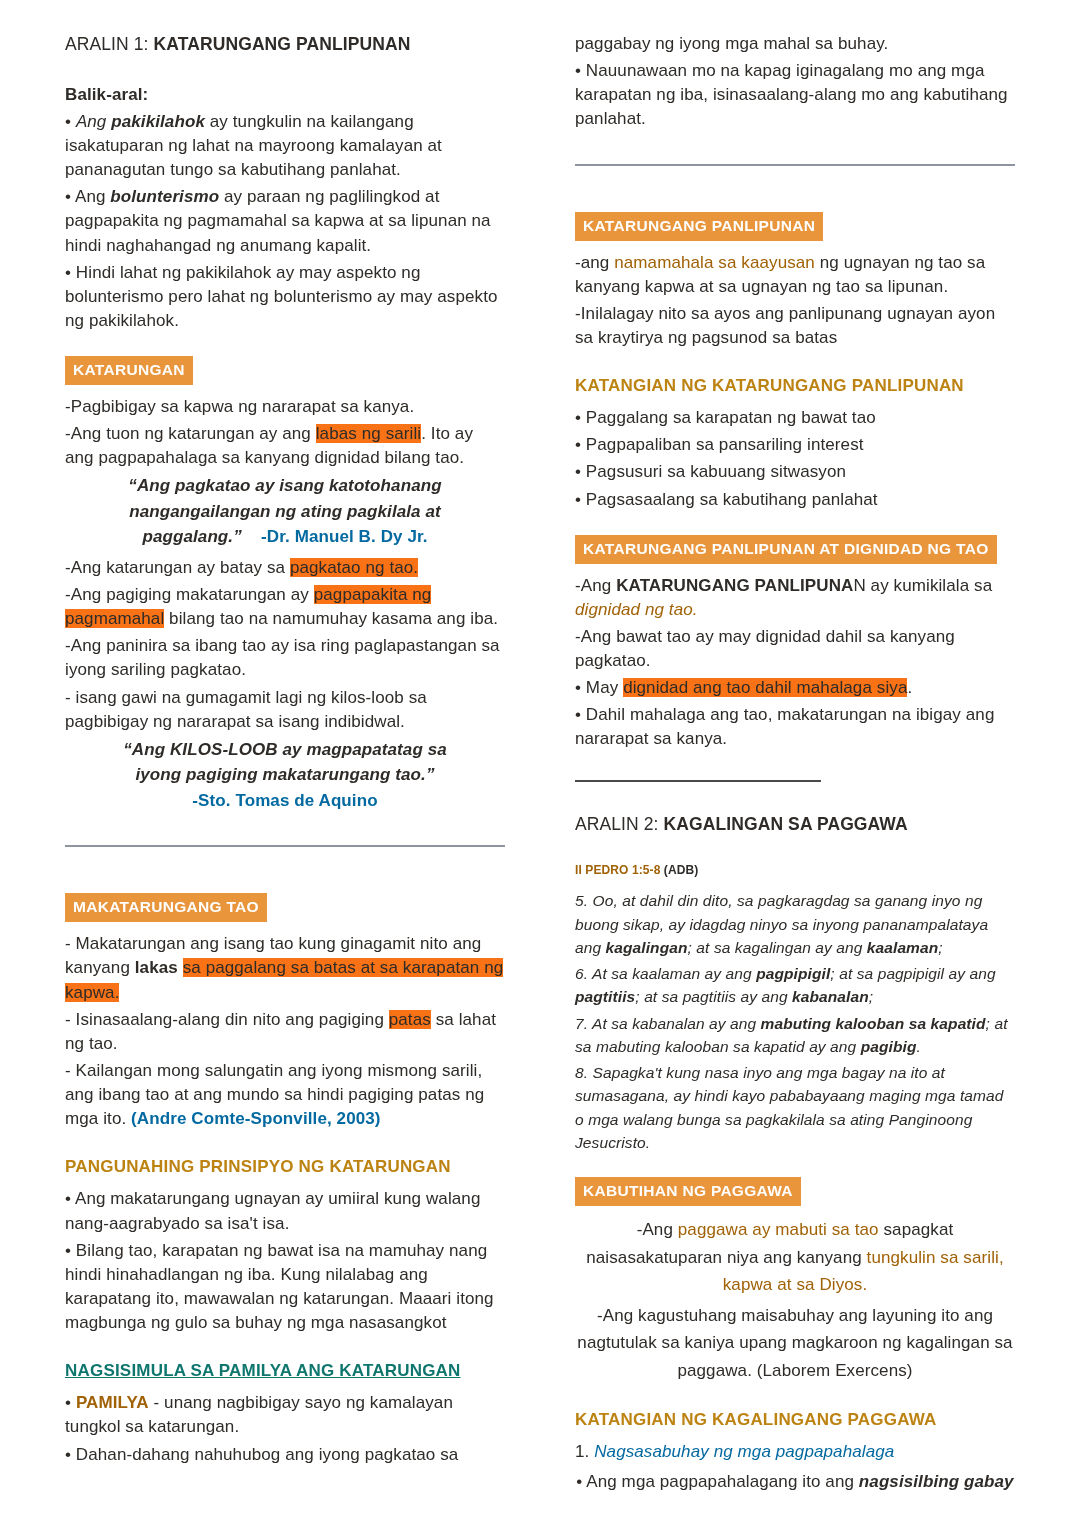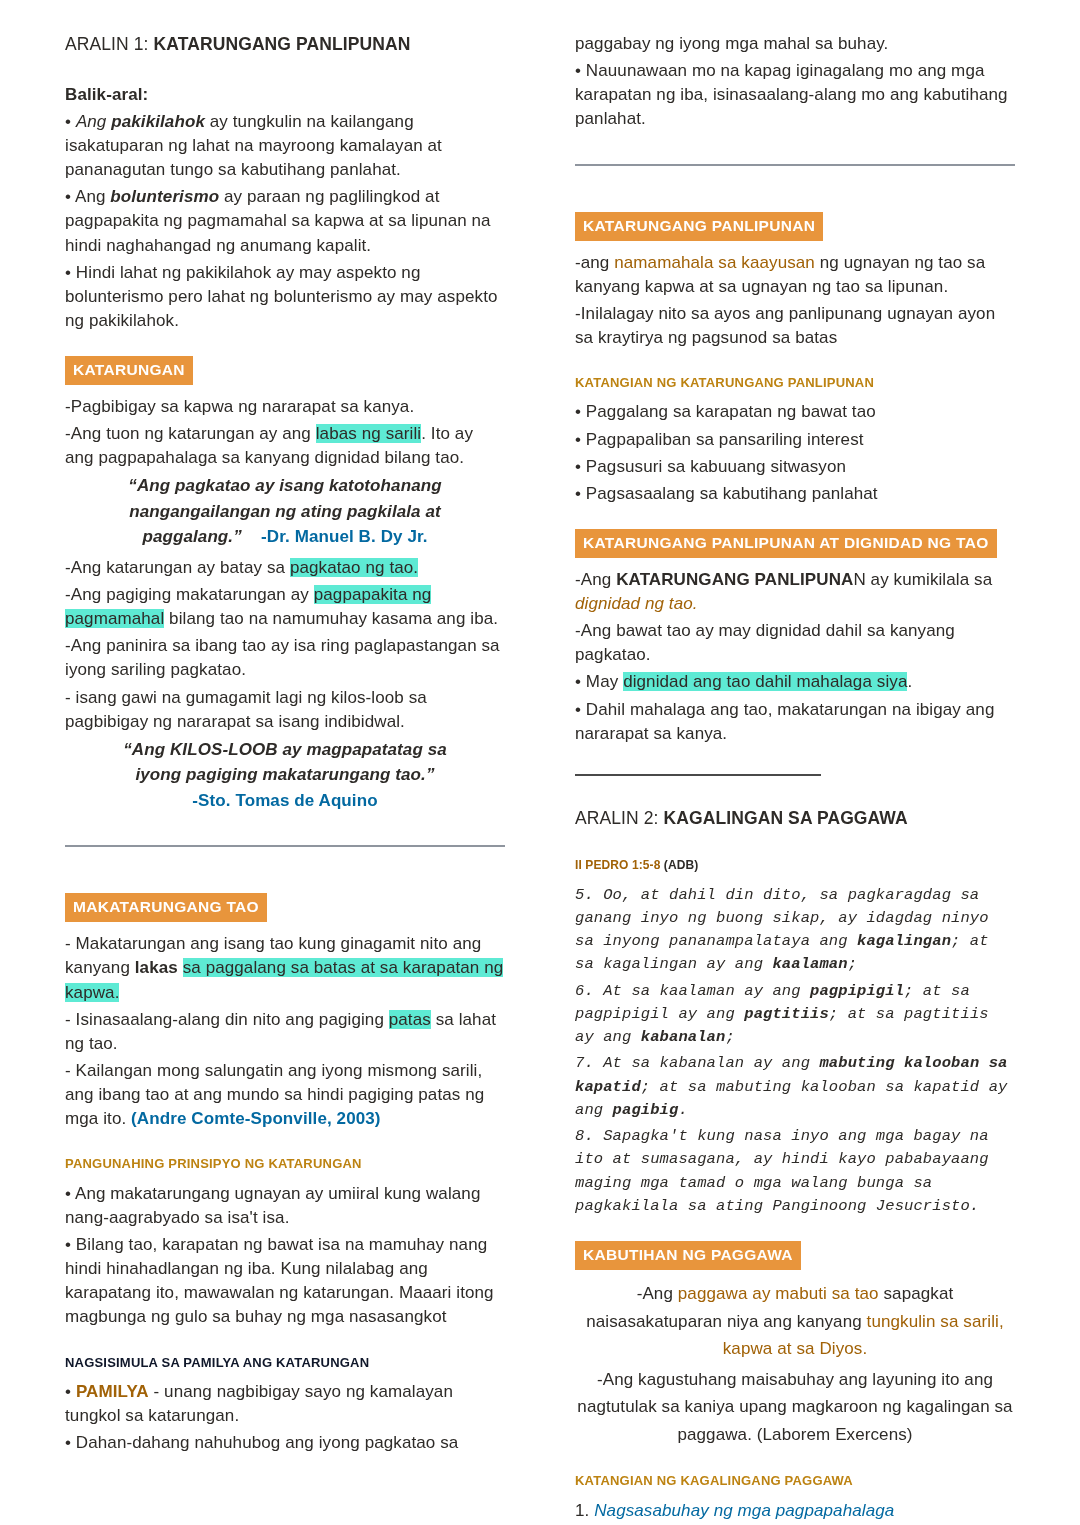--- a/index.html
+++ b/index.html
@@ -46,51 +46,50 @@
     background: #E8953C;
     color: #ffffff;
     font-weight: 700;
     font-size: 15.5px;
     letter-spacing: 0.3px;
     padding: 3px 8px 4px 8px;
     margin: 20px 0 10px 0;
   }
   .heading {
     font-weight: 700;
-    font-size: 13px;
+    font-size: 17px;
     letter-spacing: 0.2px;
     margin: 24px 0 8px 0;
   }
   .heading.gold   { color: #BD8312; }
-  .heading.orange { color: #0f172a; }
+  .heading.orange { color: #0f766e; text-decoration: underline; }
   .divider {
     border: none;
     border-top: 2px solid #8F959E;
     margin: 32px 0 26px 0;
     width: 100%;
   }
   .divider.short {
     width: 56%;
     border-top-color: #4a4a4a;
     margin: 28px 0 30px 0;
   }
   .scripture {
     font-size: 15.5px;
     line-height: 1.5;
-    font-family: Liberation Mono, monospace;
   }
   .verse-heading {
     font-size: 12px;
     margin: 0 0 10px 0;
   }
   .loose { line-height: 1.62; text-align: center; }
   .s-b   { font-weight: 700; }
   .s-i   { font-style: italic; }
   .s-u   { }
-  .s-hl  { background: #5eead4; }
+  .s-hl  { background: #f97316; }
   .s-red { color: #a16207; }
   .s-gold{ color: #0369a1; }
 </style>
 </head>
 <body>
 
 <div class="page">
   <div class="column"><p class="title"><span>ARALIN 1: </span><span class="s-b">KATARUNGANG PANLIPUNAN</span></p><p class="para"><span class="s-b">Balik-aral:</span></p><p class="para"><span>• </span><span class="s-i">Ang </span><span class="s-b s-i">pakikilahok</span><span> ay tungkulin na kailangang isakatuparan ng lahat na mayroong kamalayan at pananagutan tungo sa kabutihang panlahat.</span></p><p class="para"><span>• Ang </span><span class="s-b s-i">bolunterismo</span><span> ay paraan ng paglilingkod at pagpapakita ng pagmamahal sa kapwa at sa lipunan na hindi naghahangad ng anumang kapalit.</span></p><p class="para"><span>• Hindi lahat ng pakikilahok ay may aspekto ng bolunterismo pero lahat ng bolunterismo ay may aspekto ng pakikilahok.</span></p><div class="box-heading">KATARUNGAN</div><p class="para"><span>-Pagbibigay sa kapwa ng nararapat sa kanya.</span></p><p class="para"><span>-Ang tuon ng katarungan ay ang </span><span class="s-hl">labas ng sarili</span><span>. Ito ay ang pagpapahalaga sa kanyang dignidad bilang tao.</span></p><p class="quote"><span class="s-b s-i">“Ang pagkatao ay isang katotohanang nangangailangan ng ating pagkilala at paggalang.”</span><span class="s-b s-gold">&nbsp;&nbsp;&nbsp;&nbsp;-Dr. Manuel B. Dy Jr.</span></p><p class="para"><span>-Ang katarungan ay batay sa </span><span class="s-hl">pagkatao ng tao.</span></p><p class="para"><span>-Ang pagiging makatarungan ay </span><span class="s-hl">pagpapakita ng pagmamahal</span><span> bilang tao na namumuhay kasama ang iba.</span></p><p class="para"><span>-Ang paninira sa ibang tao ay isa ring paglapastangan sa iyong sariling pagkatao.</span></p><p class="para"><span>- isang gawi na gumagamit lagi ng kilos-loob sa pagbibigay ng nararapat sa isang indibidwal.</span></p><p class="quote"><span class="s-b s-i">“Ang KILOS-LOOB ay magpapatatag sa iyong pagiging makatarungang tao.”</span><br><span class="s-b s-gold">-Sto. Tomas de Aquino</span></p><div class="divider"></div><div class="box-heading">MAKATARUNGANG TAO</div><p class="para"><span>- Makatarungan ang isang tao kung ginagamit nito ang kanyang </span><span class="s-b">lakas</span><span> </span><span class="s-hl">sa paggalang sa batas at sa karapatan ng kapwa.</span></p><p class="para"><span>- Isinasaalang-alang din nito ang pagiging </span><span class="s-hl">patas</span><span> sa lahat ng tao.</span></p><p class="para"><span>- Kailangan mong salungatin ang iyong mismong sarili, ang ibang tao at ang mundo sa hindi pagiging patas ng mga ito. </span><span class="s-b s-gold">(Andre Comte-Sponville, 2003)</span></p><div class="heading gold">PANGUNAHING PRINSIPYO NG KATARUNGAN</div><p class="para"><span>• Ang makatarungang ugnayan ay umiiral kung walang nang-aagrabyado sa isa't isa.</span></p><p class="para"><span>• Bilang tao, karapatan ng bawat isa na mamuhay nang hindi hinahadlangan ng iba. Kung nilalabag ang karapatang ito, mawawalan ng katarungan. Maaari itong magbunga ng gulo sa buhay ng mga nasasangkot</span></p><div class="heading orange">NAGSISIMULA SA PAMILYA ANG KATARUNGAN</div><p class="para"><span>• </span><span class="s-b s-red">PAMILYA</span><span> - unang nagbibigay sayo ng kamalayan tungkol sa katarungan.</span></p><p class="para"><span>• Dahan-dahang nahuhubog ang iyong pagkatao sa</span></p></div>
   <div class="column"><p class="para"><span>paggabay ng iyong mga mahal sa buhay.</span></p><p class="para"><span>• Nauunawaan mo na kapag iginagalang mo ang mga karapatan ng iba, isinasaalang-alang mo ang kabutihang panlahat.</span></p><div class="divider"></div><div class="box-heading">KATARUNGANG PANLIPUNAN</div><p class="para"><span>-ang </span><span class="s-red">namamahala sa kaayusan</span><span> ng ugnayan ng tao sa kanyang kapwa at sa ugnayan ng tao sa lipunan.</span></p><p class="para"><span>-Inilalagay nito sa ayos ang panlipunang ugnayan ayon sa kraytirya ng pagsunod sa batas</span></p><div class="heading gold">KATANGIAN NG KATARUNGANG PANLIPUNAN</div><p class="para"><span>• Paggalang sa karapatan ng bawat tao</span></p><p class="para"><span>• Pagpapaliban sa pansariling interest</span></p><p class="para"><span>• Pagsusuri sa kabuuang sitwasyon</span></p><p class="para"><span>• Pagsasaalang sa kabutihang panlahat</span></p><div class="box-heading">KATARUNGANG PANLIPUNAN AT DIGNIDAD NG TAO</div><p class="para"><span>-Ang </span><span class="s-b">KATARUNGANG PANLIPUNA</span><span>N ay kumikilala sa </span><span class="s-red s-i">dignidad ng tao.</span></p><p class="para"><span>-Ang bawat tao ay may dignidad dahil sa kanyang pagkatao.</span></p><p class="para"><span>• May </span><span class="s-hl">dignidad ang tao dahil mahalaga siya</span><span>.</span></p><p class="para"><span>• Dahil mahalaga ang tao, makatarungan na ibigay ang nararapat sa kanya.</span></p><div class="divider short"></div><p class="title"><span>ARALIN 2: </span><span class="s-b">KAGALINGAN SA PAGGAWA</span></p><p class="para verse-heading"><span class="s-b s-red">II PEDRO 1:5-8 </span><span class="s-b">(ADB)</span></p><p class="para scripture"><span class="s-i">5. Oo, at dahil din dito, sa pagkaragdag sa ganang inyo ng buong sikap, ay idagdag ninyo sa inyong pananampalataya ang </span><span class="s-b s-i">kagalingan</span><span class="s-i">; at sa kagalingan ay ang </span><span class="s-b s-i">kaalaman</span><span class="s-i">;</span></p><p class="para scripture"><span class="s-i">6. At sa kaalaman ay ang </span><span class="s-b s-i">pagpipigil</span><span class="s-i">; at sa pagpipigil ay ang </span><span class="s-b s-i">pagtitiis</span><span class="s-i">; at sa pagtitiis ay ang </span><span class="s-b s-i">kabanalan</span><span class="s-i">;</span></p><p class="para scripture"><span class="s-i">7. At sa kabanalan ay ang </span><span class="s-b s-i">mabuting kalooban sa kapatid</span><span class="s-i">; at sa mabuting kalooban sa kapatid ay ang </span><span class="s-b s-i">pagibig</span><span class="s-i">.</span></p><p class="para scripture"><span class="s-i">8. Sapagka't kung nasa inyo ang mga bagay na ito at sumasagana, ay hindi kayo pababayaang maging mga tamad o mga walang bunga sa pagkakilala sa ating Panginoong Jesucristo.</span></p><div class="box-heading">KABUTIHAN NG PAGGAWA</div><p class="para loose"><span>-Ang </span><span class="s-red">paggawa ay mabuti sa tao</span><span> sapagkat naisasakatuparan niya ang kanyang </span><span class="s-red">tungkulin sa sarili, kapwa at sa Diyos.</span></p><p class="para loose"><span>-Ang kagustuhang maisabuhay ang layuning ito ang nagtutulak sa kaniya upang magkaroon ng kagalingan sa paggawa. (Laborem Exercens)</span></p><div class="heading gold">KATANGIAN NG KAGALINGANG PAGGAWA</div><p class="para"><span>1. </span><span class="s-gold s-i s-u">Nagsasabuhay ng mga pagpapahalaga</span></p><p class="para loose"><span>• Ang mga pagpapahalagang ito ang </span><span class="s-b s-i s-u">nagsisilbing gabay</span></p></div>
 </div>

